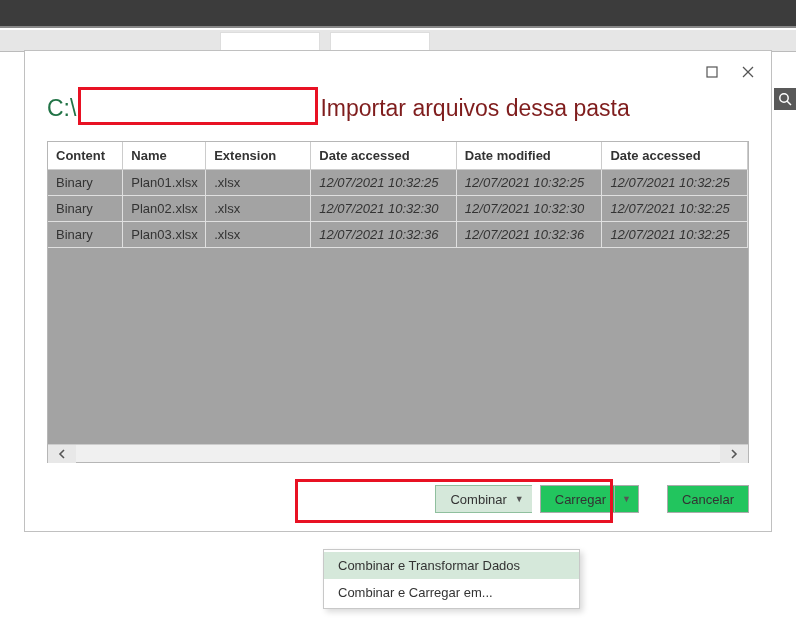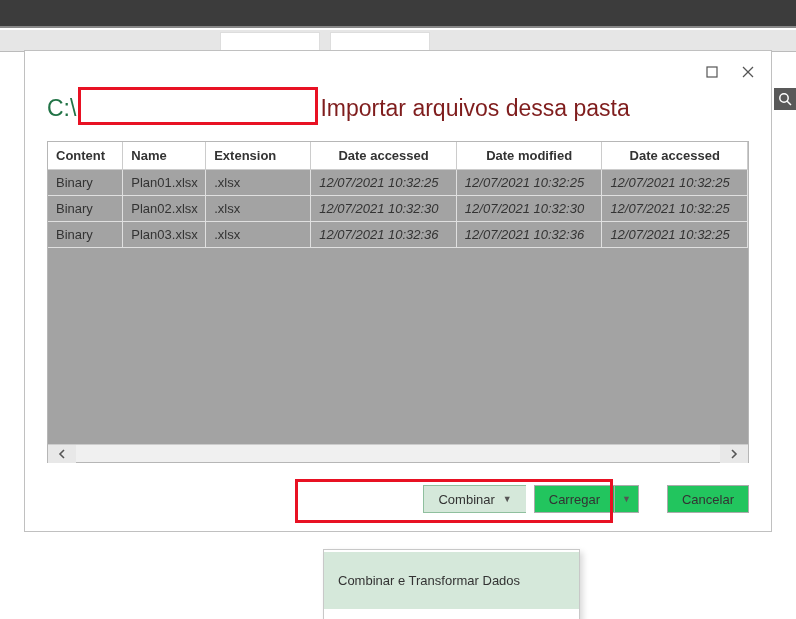--- a/index.html
+++ b/index.html
@@ -125,21 +125,21 @@
     table.data th {
       text-align: left;
       font-weight: 600;
       font-size: 13px;
       padding: 6px 8px;
       border-right: 1px solid #ccc;
       border-bottom: 1px solid #ccc;
       background: #fff;
       color: #333;
     }
-    table.data th.center { text-align: center; }
+    table.data th.center { }
     table.data td {
       padding: 5px 8px;
       font-size: 13px;
       border-right: 1px solid #e0e0e0;
       border-bottom: 1px solid #e0e0e0;
       color: #333;
       white-space: nowrap;
       overflow: hidden;
       margin-left: 12px;
     }
@@ -194,21 +194,21 @@
       padding: 6px 14px;
       font-size: 13px;
       color: #333;
       display: inline-flex;
       align-items: center;
       cursor: pointer;
       height: 28px;
     }
     .btn.split-main {
       border-right: none;
-      padding-right: 14px;
+      padding-right: 8px;
     }
     .btn.split-arrow {
       padding: 0 7px;
       min-width: 0;
     }
     .btn.combinar {
       background: #d5e8da;
       border-color: #8fbf9e;
     }
     .btn-group {
@@ -223,21 +223,21 @@
       top: 549px;
       left: 323px;
       width: 257px;
       background: #fff;
       border: 1px solid #c8c8c8;
       box-shadow: 3px 3px 6px rgba(0,0,0,0.15);
       z-index: 50;
       padding: 2px 0;
     }
     .dd-item {
-      padding: 21px 14px;
+      padding: 6px 14px;
       font-size: 13px;
       color: #333;
       cursor: pointer;
     }
     .dd-item.highlight {
       background: #d5e8da;
     }
     svg { display: block; }
   </style>
 </head>

